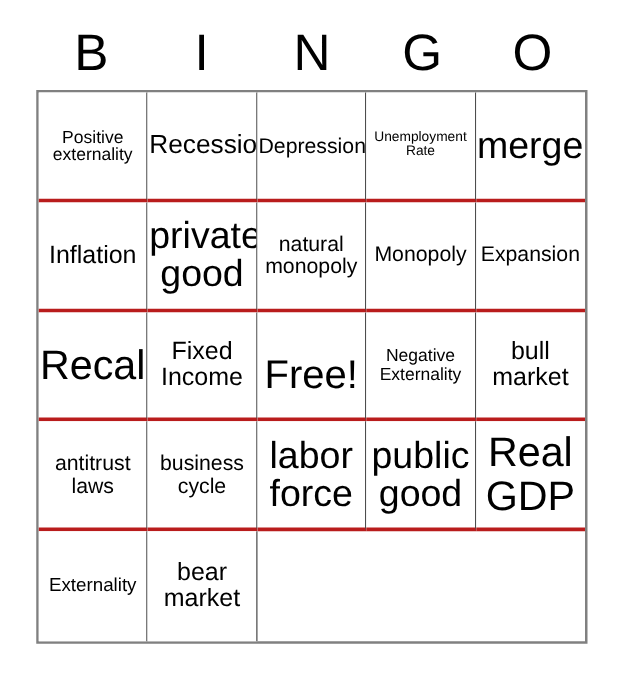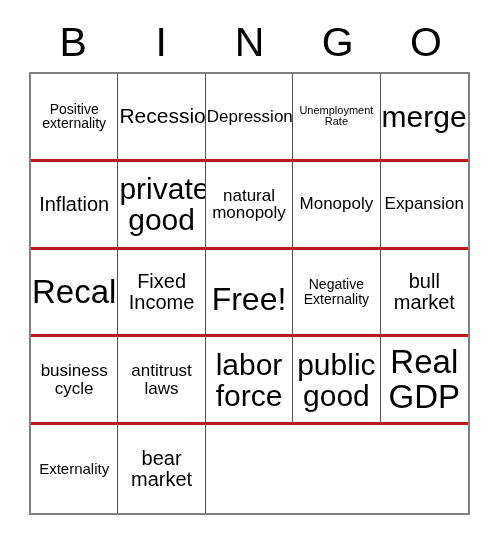--- a/index.html
+++ b/index.html
@@ -161,28 +161,28 @@
       </div>
       <div class="cell">
         <span class="cell-text fs-sm">Negative
 Externality</span>
       </div>
       <div class="cell">
         <span class="cell-text fs-xl">bull
 market</span>
       </div>
       <div class="cell">
+        <span class="cell-text fs-md">antitrust
+laws</span>
+      </div>
+      <div class="cell">
         <span class="cell-text fs-md">business
 cycle</span>
       </div>
       <div class="cell">
-        <span class="cell-text fs-md">antitrust
-laws</span>
-      </div>
-      <div class="cell">
         <span class="cell-text fs-xxl">labor
 force</span>
       </div>
       <div class="cell">
         <span class="cell-text fs-xxl">public
 good</span>
       </div>
       <div class="cell">
         <span class="cell-text fs-huge">Real
 GDP</span>

